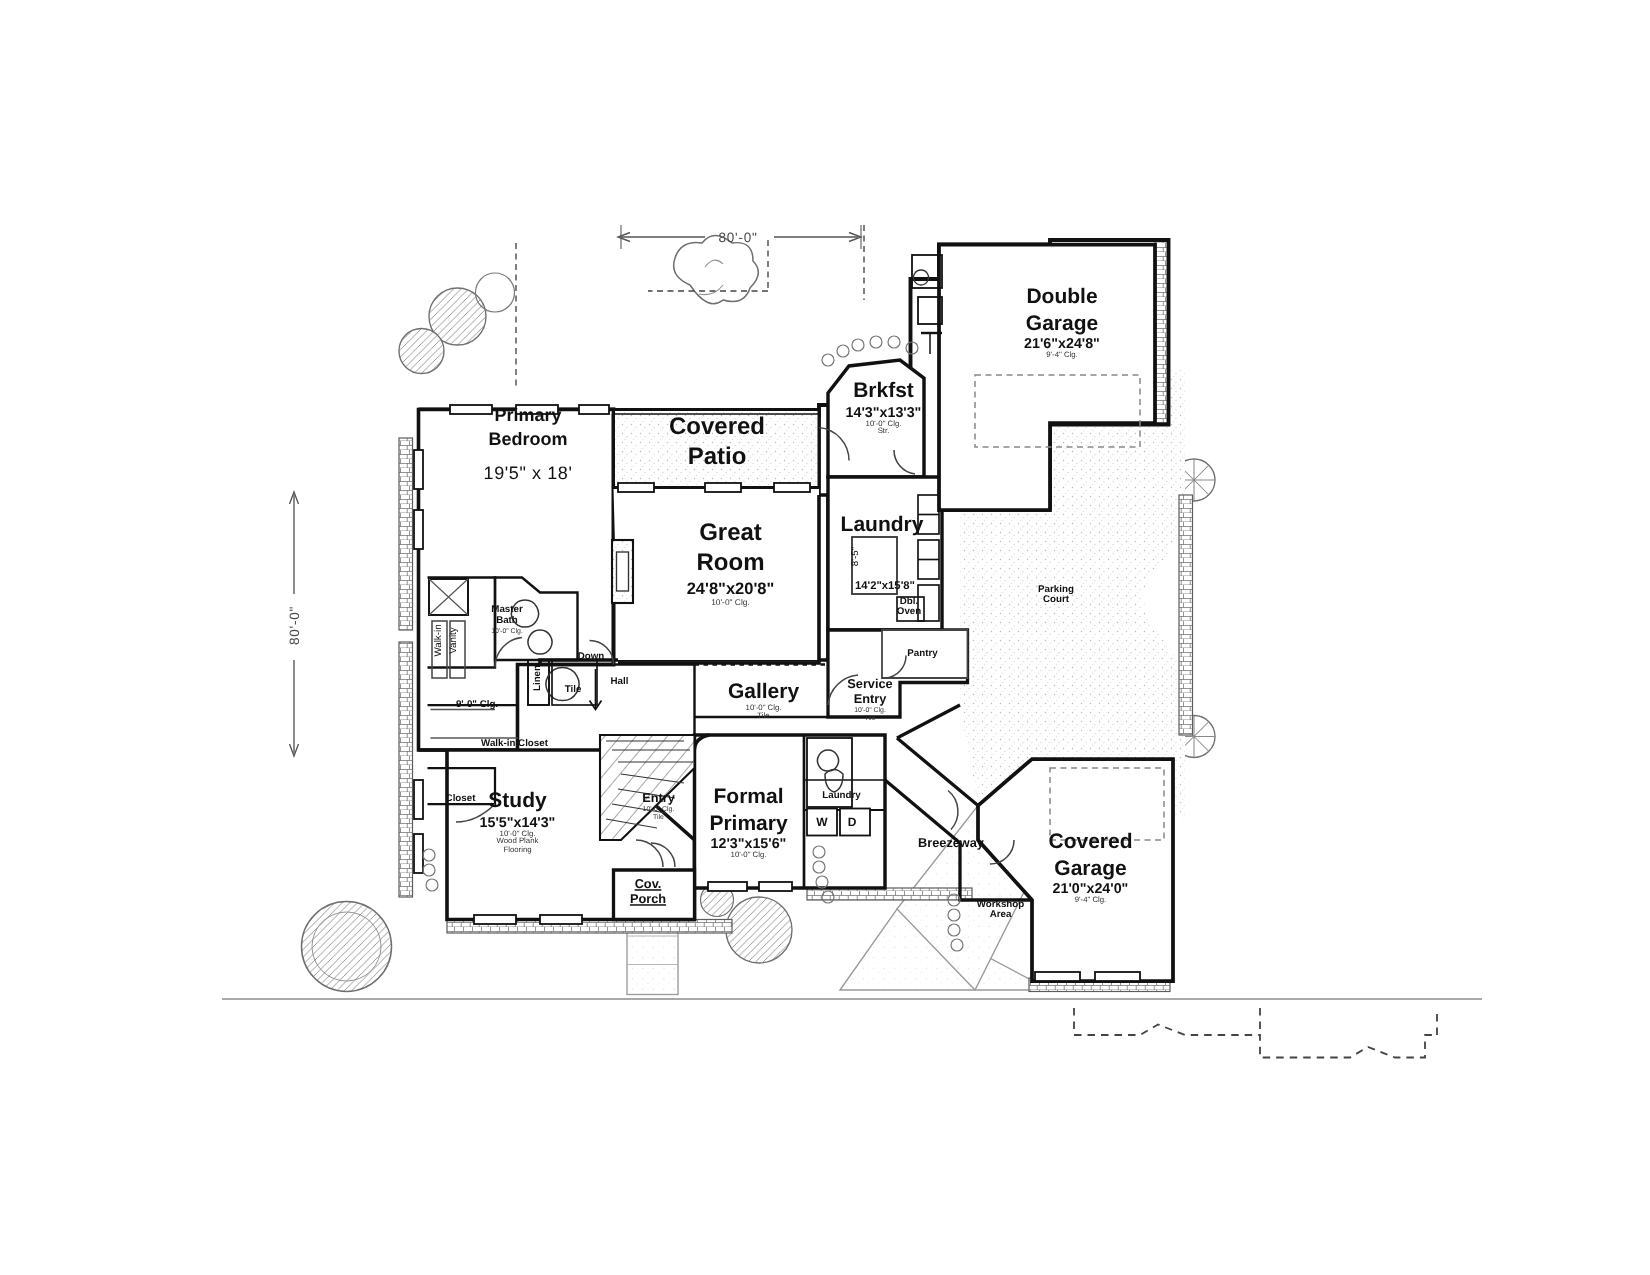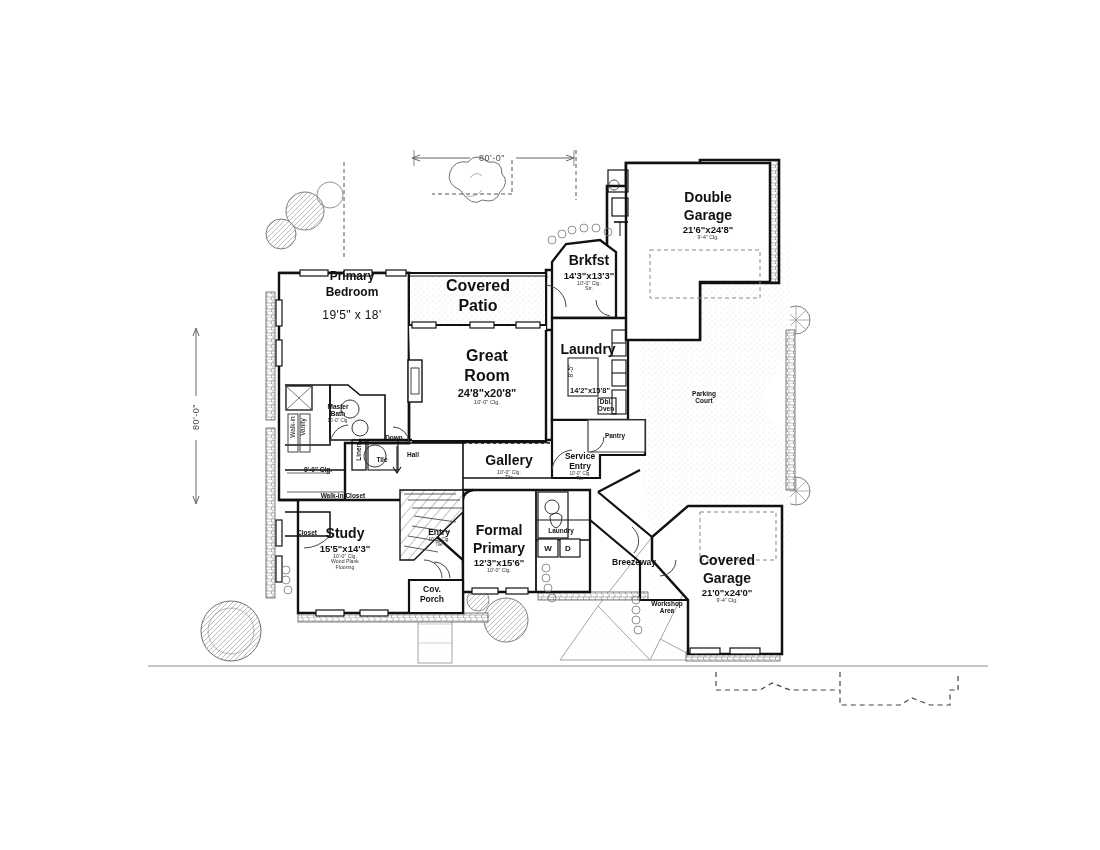--- a/index.html
+++ b/index.html
@@ -450,21 +450,21 @@
       <div class="room-label sz-md" style="left: 489px; top: 467px; margin-left: 20px;">
         <span class="rl-name">Gallery</span>
         <span class="rl-sub" style="white-space: pre;">10'-0" Clg.
 Tile</span>
       </div>
       <div class="room-label sz-sm" style="left: 439px; top: 537px;">
         <span class="rl-name">Entry</span>
         <span class="rl-sub" style="white-space: pre;">10'-0" Clg.
 Tile</span>
       </div>
-      <div class="room-label sz-sm" style="left: 432px; top: 594px;">
+      <div class="room-label sz-sm" style="left: 432px; top: 594px; text-decoration: underline;">
         <span class="rl-name">Cov.</span>
         <span class="rl-name">Porch</span>
       </div>
       <div class="room-label sz-sm" style="left: 580px; top: 466px;">
         <span class="rl-name">Service</span>
         <span class="rl-name">Entry</span>
         <span class="rl-sub" style="white-space: pre;">10'-0" Clg.
 Tile</span>
       </div>
       <div class="room-label sz-xs" style="left: 338px; top: 413px;">

